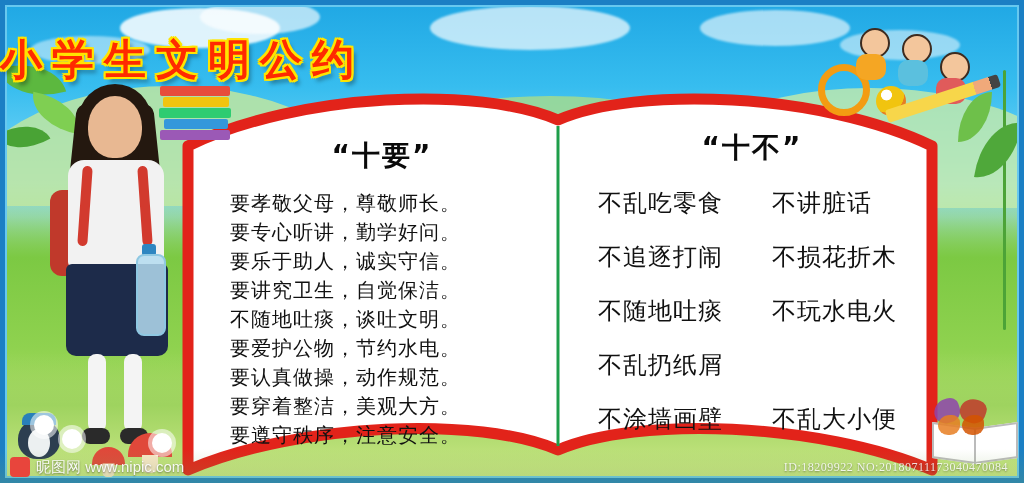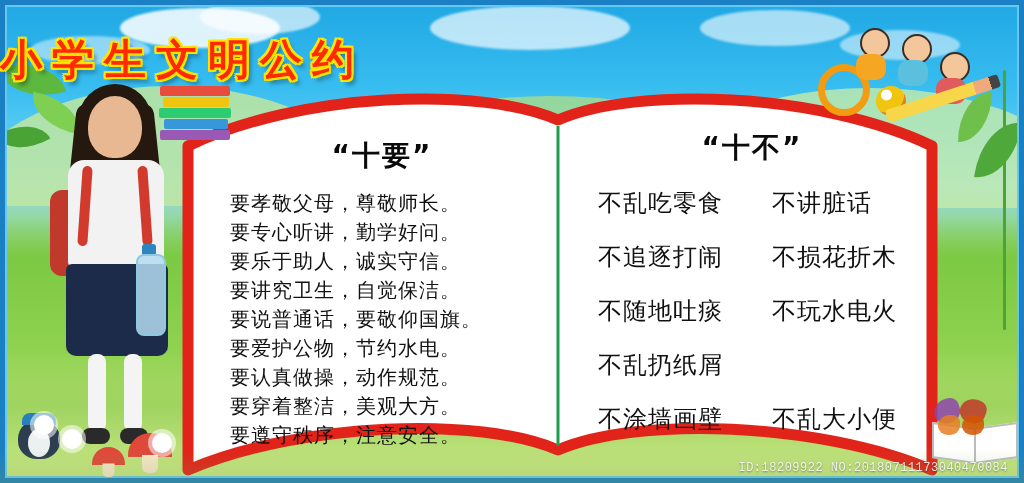--- a/index.html
+++ b/index.html
@@ -315,21 +315,21 @@
     background: #e8453c;
     display: inline-block;
   }
   .wm-right {
     position: absolute;
     right: 16px; bottom: 8px;
     z-index: 20;
     color: rgba(255,255,255,0.85);
     font-size: 12px;
     letter-spacing: .5px;
-    font-family: Liberation Mono, monospace;
+    font-family: Liberation Serif, serif;
     text-shadow: 0 1px 2px rgba(0,0,0,.4);
   }
   .wm-band {
     position: absolute;
     left: 0; right: 0; bottom: 0;
     height: 34px;
     background: linear-gradient(to bottom, rgba(255,255,255,0) 0%, rgba(120,160,80,.25) 100%);
     z-index: 19;
   }
 </style>
@@ -372,21 +372,21 @@
 
   <div class="book-content">
 
     <div class="page page-left">
       <div class="page-heading">“十要”</div>
       <div class="rules-left">
         <div class="rule-row">要孝敬父母，尊敬师长。</div>
         <div class="rule-row">要专心听讲，勤学好问。</div>
         <div class="rule-row">要乐于助人，诚实守信。</div>
         <div class="rule-row">要讲究卫生，自觉保洁。</div>
-        <div class="rule-row">要说普通话，要敬仰国旗。</div>
+        <div class="rule-row">不随地吐痰，谈吐文明。</div>
         <div class="rule-row">要爱护公物，节约水电。</div>
         <div class="rule-row">要认真做操，动作规范。</div>
         <div class="rule-row">要穿着整洁，美观大方。</div>
         <div class="rule-row">要遵守秩序，注意安全。</div>
       </div>
     </div>
 
     <div class="page page-right">
       <div class="page-heading">“十不”</div>
       <div class="rules-right">
@@ -481,15 +481,19 @@
     <span class="w w1"></span>
       <span class="w w2"></span>
       <span class="w w3"></span>
       <span class="w w4"></span>
   </div>
 
   <div class="frame-border"></div>
   <div class="frame-inner"></div>
 
   <div class="wm-band"></div>
+  <div class="wm-left">
+    <span class="wm-logo"></span>
+    <span>昵图网 www.nipic.com</span>
+  </div>
   <div class="wm-right">ID:18209922 NO:20180711173040470084</div>
 
 </div>
 
 </body></html>

